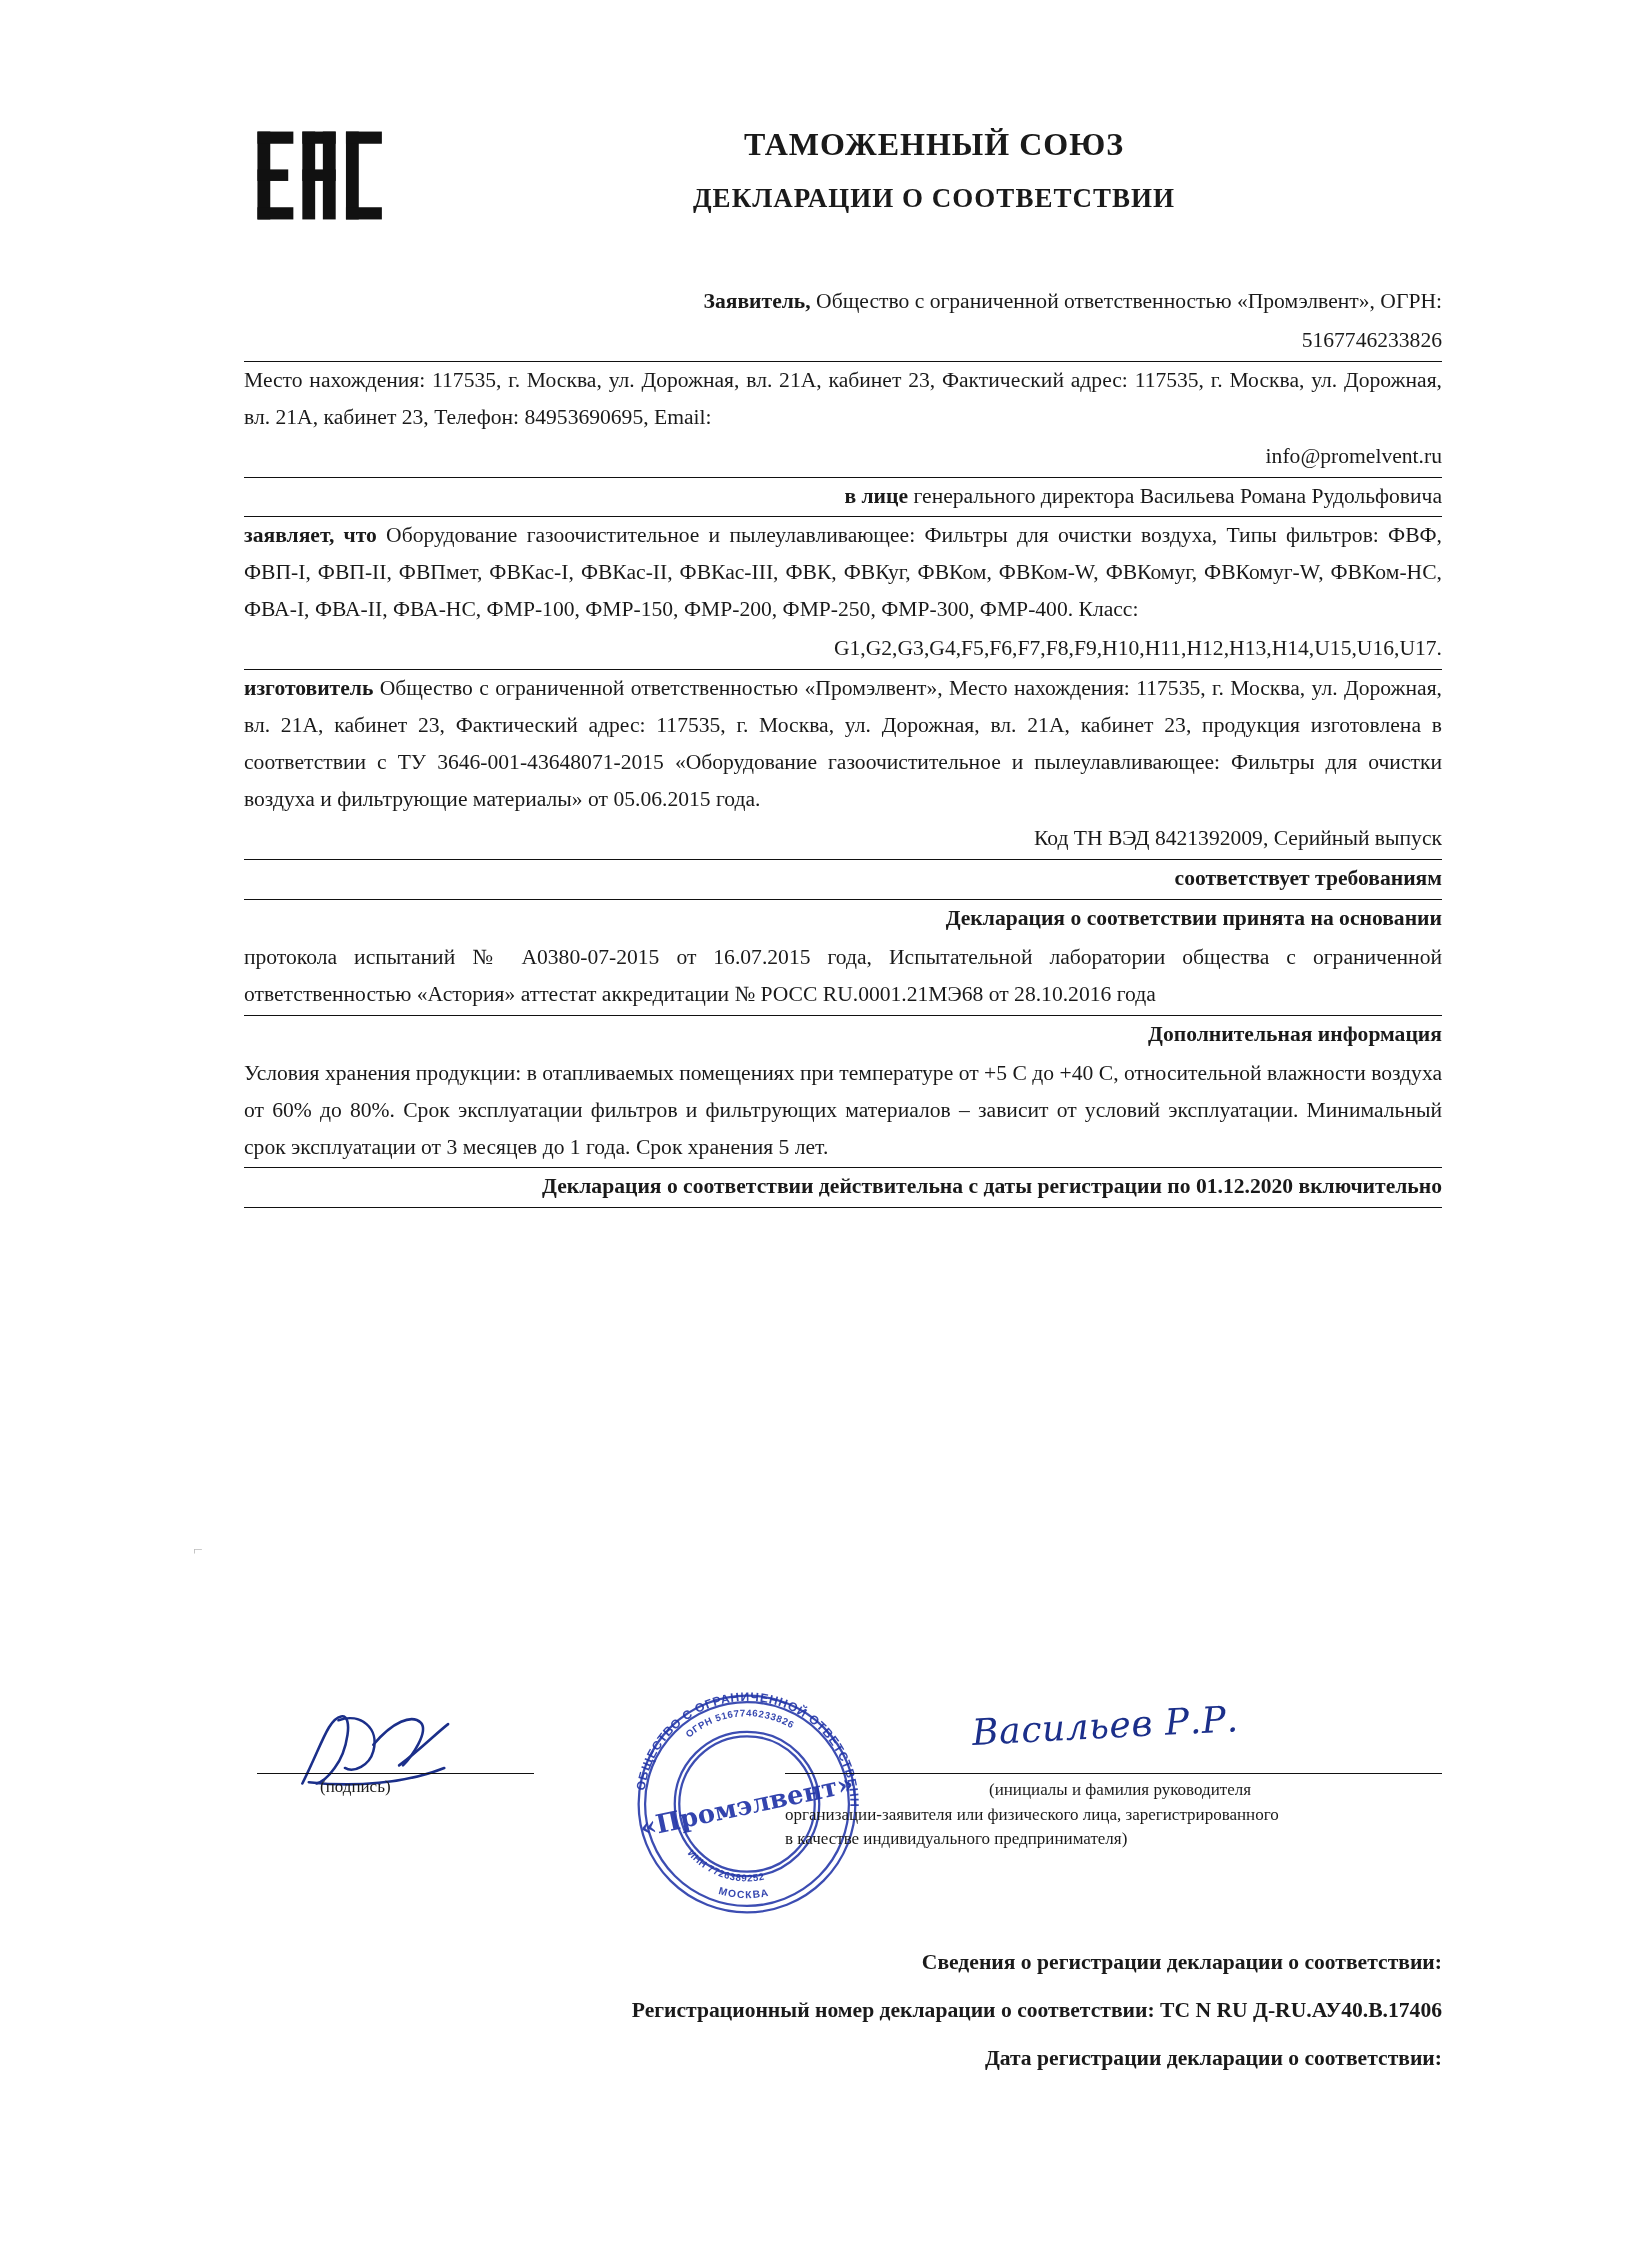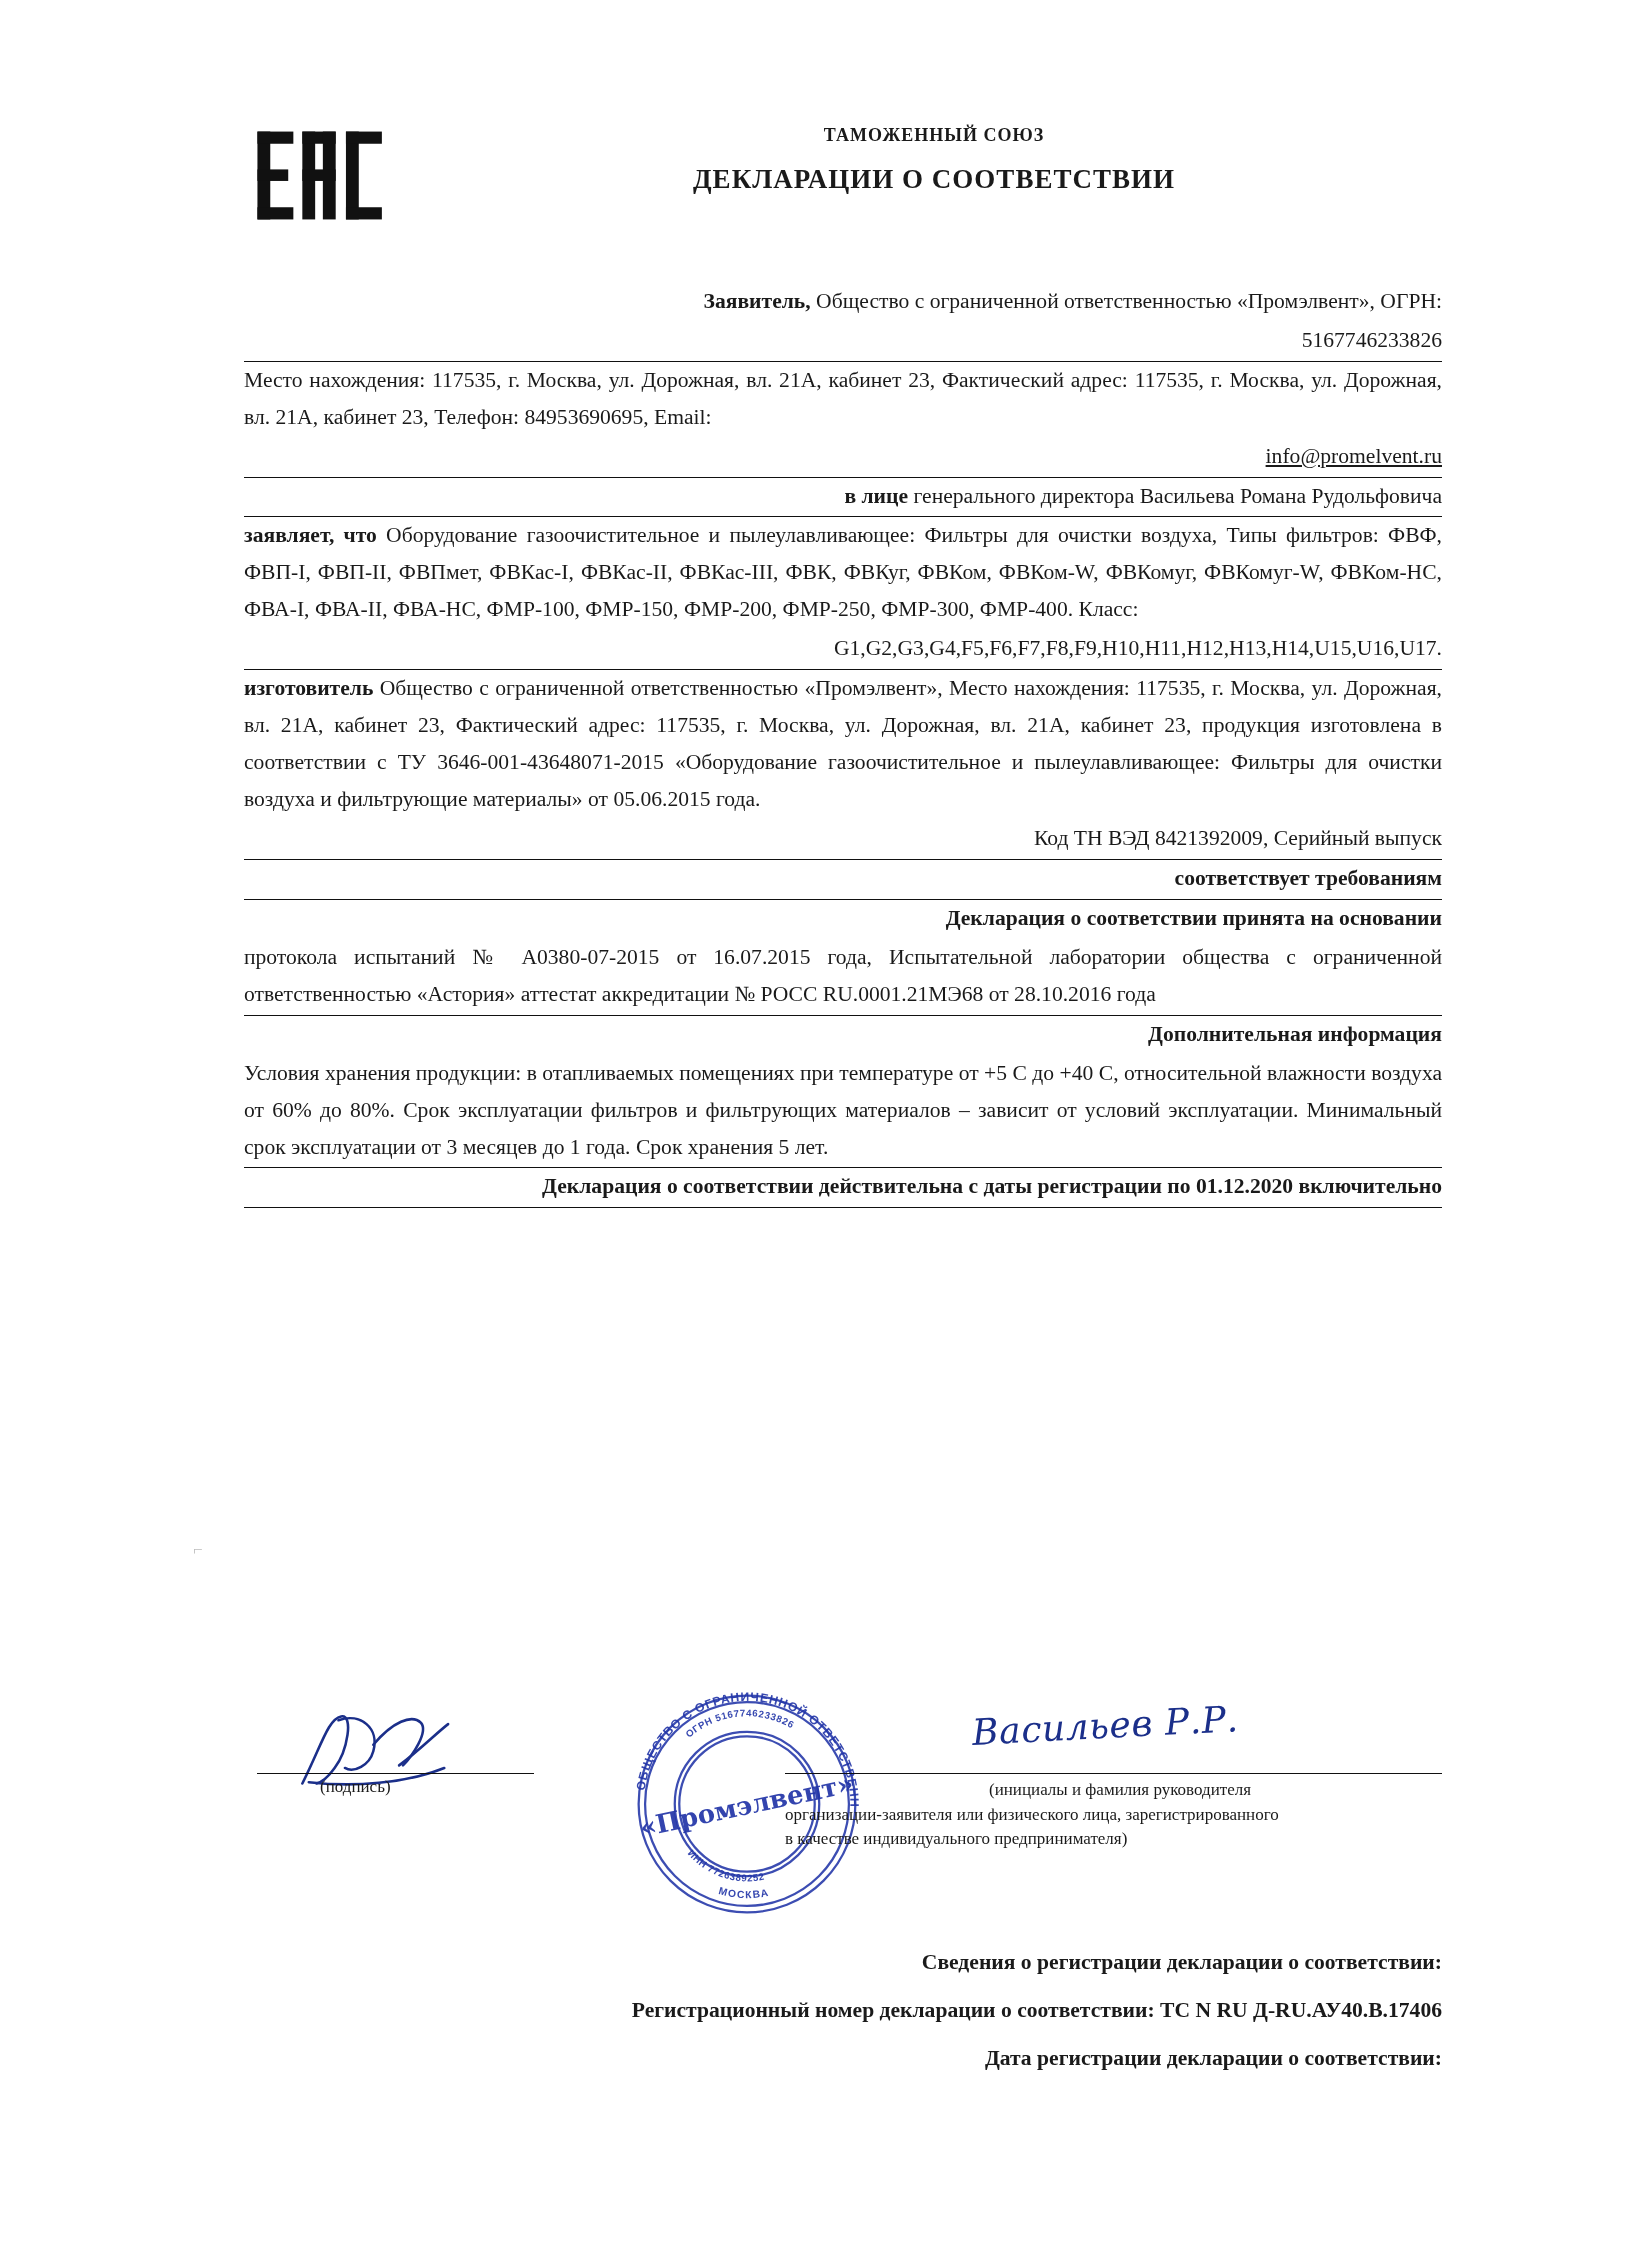--- a/index.html
+++ b/index.html
@@ -39,21 +39,21 @@
   }
   .eac-mark svg { display: block; }
   .title-block {
     position: absolute;
     left: 451px;
     top: 13px;
     width: 966px;
     text-align: center;
   }
   .title-line1 {
-    font-size: 18px;
+    font-size: 32px;
     font-weight: bold;
     letter-spacing: 1px;
     line-height: 1.35;
   }
   .title-line2 {
     font-size: 27px;
     font-weight: bold;
     letter-spacing: 1px;
     line-height: 1.35;
     margin-top: 14px;
@@ -75,21 +75,20 @@
   }
   .para.nojust { text-align: right; }
   .rule {
     border-bottom: 1px solid #111;
     height: 0;
     width: 100%;
     margin: 0;
   }
   .b { font-weight: bold; }
   .u-link {
-    text-decoration: underline;
   }
 
   
   .sig-area {
     position: absolute;
     left: 244px;
     top: 1701px;
     width: 1198px;
     height: 232px;
   }

